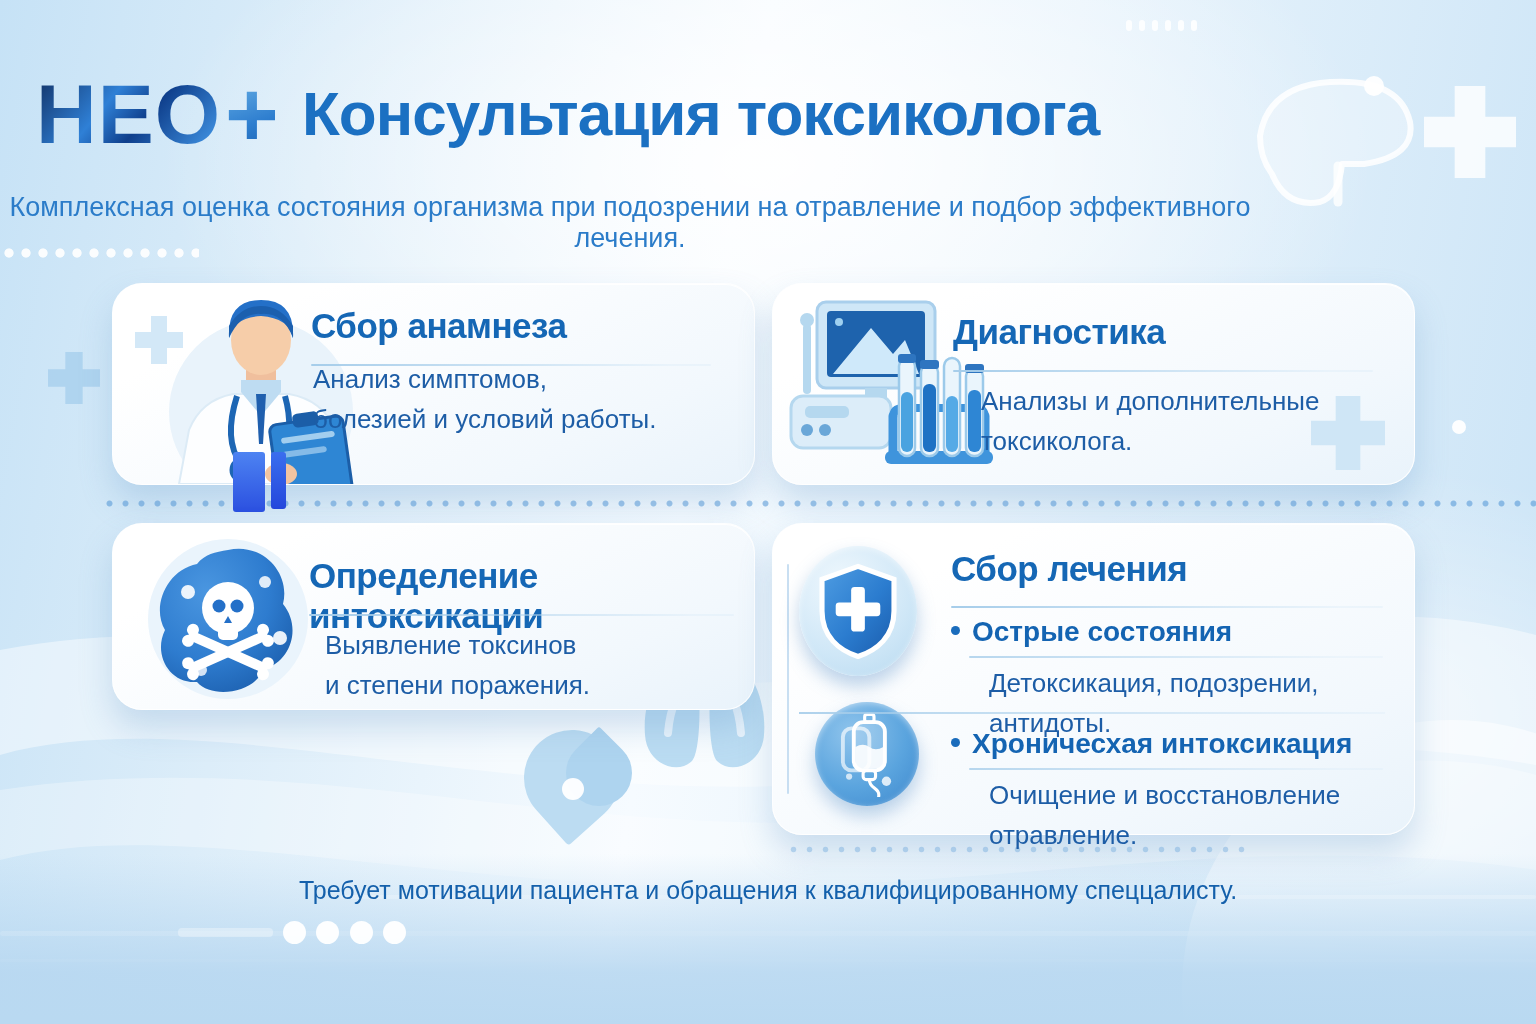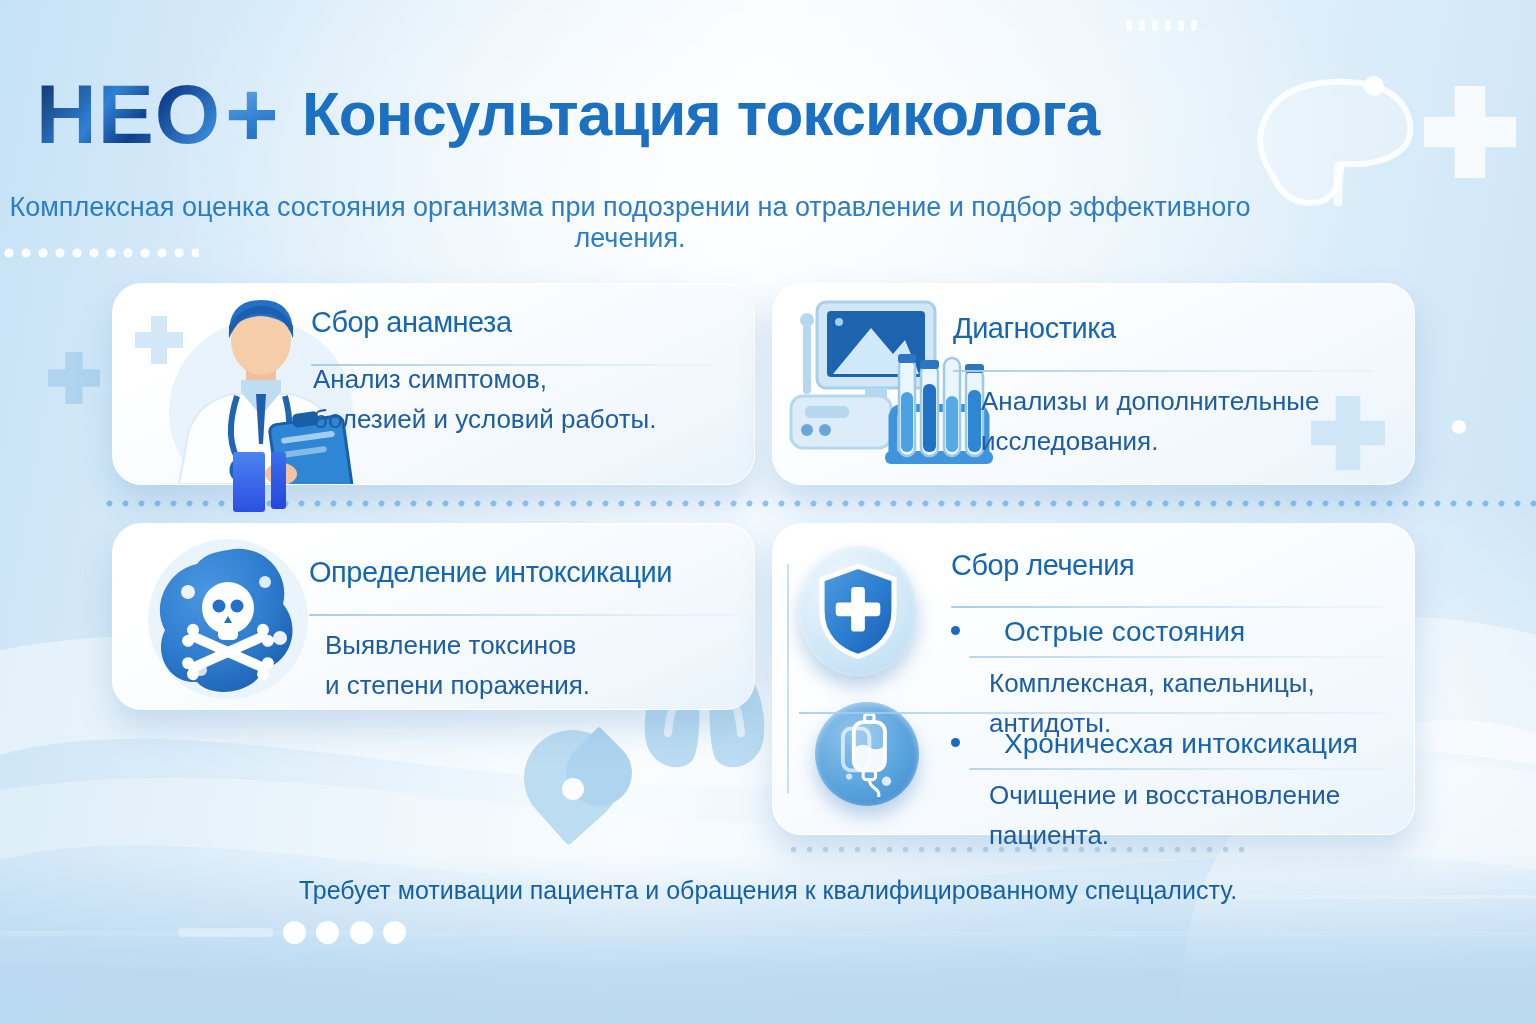--- a/index.html
+++ b/index.html
@@ -44,24 +44,24 @@
     -webkit-background-clip:text;background-clip:text;color:transparent;}
   .page-title{left:302px;top:78px;font-size:62px;font-weight:700;color:#1b70c2;
     letter-spacing:-1px;font-stretch:condensed;}
   .subtitle{left:0;top:192px;width:1260px;text-align:center;font-size:27px;color:#2b7cc9;}
 
   
   .card{
     background:linear-gradient(155deg,#ffffff 20%,#f2f8fd 75%,#e9f3fb 100%);
     border:1px solid rgba(255,255,255,.9);border-radius:30px;
     box-shadow:0 18px 32px rgba(108,158,204,.30), inset 0 1px 0 rgba(255,255,255,.95);}
-  .card h3{margin:0;font-size:29px;font-weight:400;color:#1567b5;letter-spacing:-.5px;font-stretch:condensed;}
+  .card h3{margin:0;font-size:35px;font-weight:700;color:#1567b5;letter-spacing:-.5px;font-stretch:condensed;}
   .sepline{height:2px;background:linear-gradient(90deg,#a6cdea 0%,rgba(205,228,245,.25) 90%);border-radius:2px;}
   .desc{font-size:26px;color:#1d5da6;line-height:1.52;white-space:pre-line;font-stretch:condensed;}
-  .bullet-label{font-size:28px;font-weight:400;color:#1464b2;font-stretch:condensed;margin-left:32px;}
+  .bullet-label{font-size:28px;font-weight:700;color:#1464b2;font-stretch:condensed;}
   .bullet-dot{display:inline-block;width:9px;height:9px;border-radius:50%;background:#1a6cbc;vertical-align:6px;margin-right:12px;}
   .icon-circle{border-radius:50%;
     background:radial-gradient(circle at 35% 30%, #8fc4ec 0%, #5aa4de 55%, #3c86cc 100%);
     box-shadow:0 10px 18px rgba(90,145,200,.4), inset 0 2px 6px rgba(255,255,255,.5);
     display:flex;align-items:center;justify-content:center;}
 
   
   .footer-note{left:0;top:876px;width:1536px;text-align:center;font-size:25px;color:#1460ab;font-stretch:condensed;}
 </style>
 </head>
@@ -217,21 +217,21 @@
         <rect x="181" y="94" width="13" height="62" rx="6" fill="#2e86d4"></rect>
         <rect x="178" y="68" width="19" height="9" rx="3" fill="#2e75c0"></rect>
       </g>
     </svg>
     <svg class="abs" style="left:538px;top:112px;" width="74" height="74" viewBox="0 0 30 30">
       <path d="M10,0 h10 v10 h10 v10 h-10 v10 h-10 v-10 h-10 v-10 h10 z" fill="#cfe6f6"></path>
     </svg>
     <h3 class="abs" style="left:180px;top:28px;text-align:center;">Диагностика</h3>
     <div class="abs sepline" style="left:180px;top:86px;width:420px;"></div>
     <div class="abs desc" style="left:208px;top:98px;">Анализы и дополнительные
-исследования.</div>
+токсиколога.</div>
   </div>
 
   <div class="abs card" style="left:112px;top:523px;width:641px;height:185px;">
     <svg class="abs" style="left:30px;top:10px;" width="170" height="175" viewBox="0 0 170 175">
       <defs>
         <radialGradient id="blobGrad" cx="35%" cy="30%" r="80%">
           <stop offset="0%" stop-color="#4a96e0"></stop>
           <stop offset="60%" stop-color="#2e7ccf"></stop>
           <stop offset="100%" stop-color="#1c5fae"></stop>
         </radialGradient>
@@ -303,29 +303,29 @@
       </svg>
     </div>
 
     <h3 class="abs" style="left:178px;top:25px;">Сбор лечения</h3>
     <div class="abs sepline" style="left:178px;top:82px;width:432px;"></div>
 
     <div class="abs" style="left:178px;top:92px;">
       <span class="bullet-dot"></span><span class="bullet-label">Острые состояния</span>
     </div>
     <div class="abs sepline" style="left:196px;top:132px;width:414px;opacity:.8;"></div>
-    <div class="abs desc" style="left:216px;top:140px;">Комплексная, капельницы, антидоты.</div>
+    <div class="abs desc" style="left:216px;top:140px;">Детоксикация, подозрении, антидоты.</div>
 
     <div class="abs" style="left:26px;top:188px;width:586px;height:2px;background:linear-gradient(90deg,rgba(166,205,234,.9),rgba(205,228,245,.2));"></div>
 
     <div class="abs" style="left:178px;top:204px;">
       <span class="bullet-dot"></span><span class="bullet-label">Хроничесхая интоксикация</span>
     </div>
     <div class="abs sepline" style="left:196px;top:244px;width:414px;opacity:.8;"></div>
-    <div class="abs desc" style="left:216px;top:252px;">Очищение и восстановление пациента.</div>
+    <div class="abs desc" style="left:216px;top:252px;">Очищение и восстановление отравление.</div>
   </div>
 
   <div class="abs footer-note">Требует мотивации пациента и обращения к квалифицированному спеццалисту.</div>
 
   <div class="abs hline" style="left:178px;top:928px;width:95px;height:9px;opacity:.6;"></div>
   <div class="abs wdot" style="left:283px;top:921px;width:23px;height:23px;"></div>
   <div class="abs wdot" style="left:316px;top:921px;width:23px;height:23px;"></div>
   <div class="abs wdot" style="left:350px;top:921px;width:23px;height:23px;"></div>
   <div class="abs wdot" style="left:383px;top:921px;width:23px;height:23px;"></div>
 

